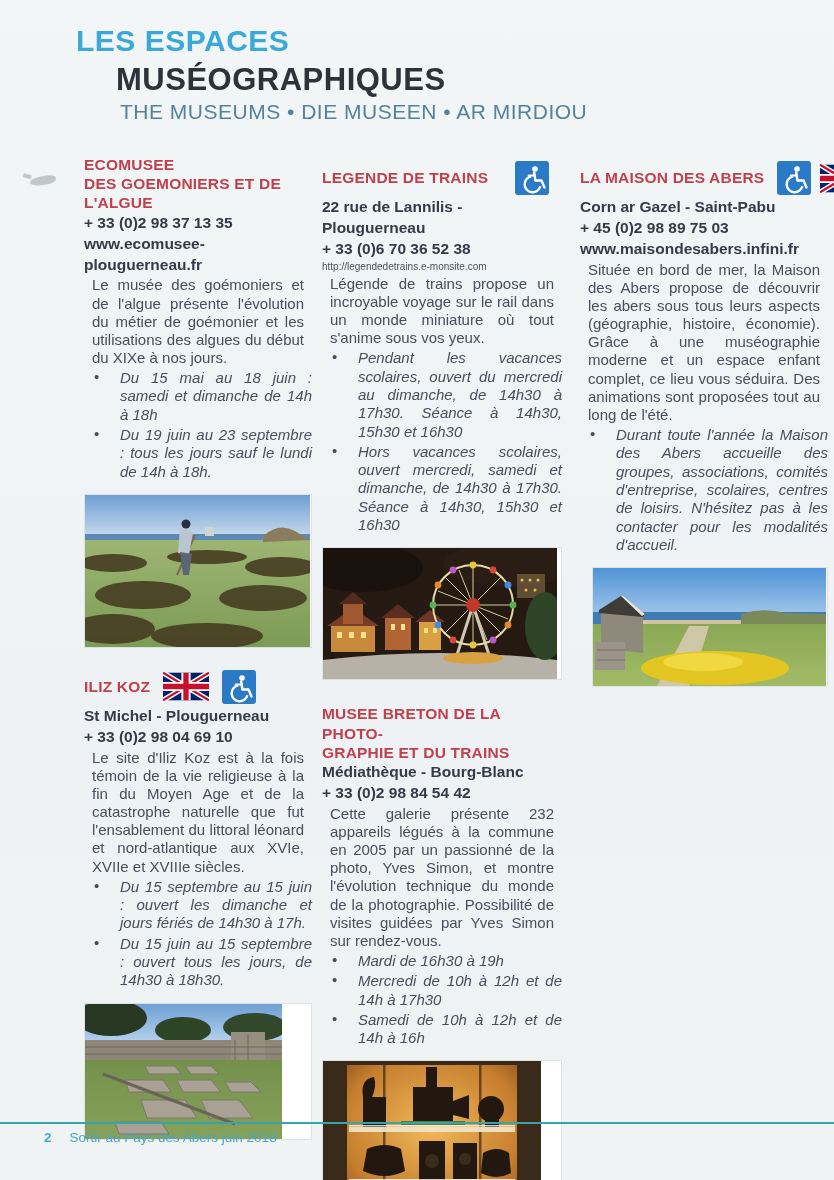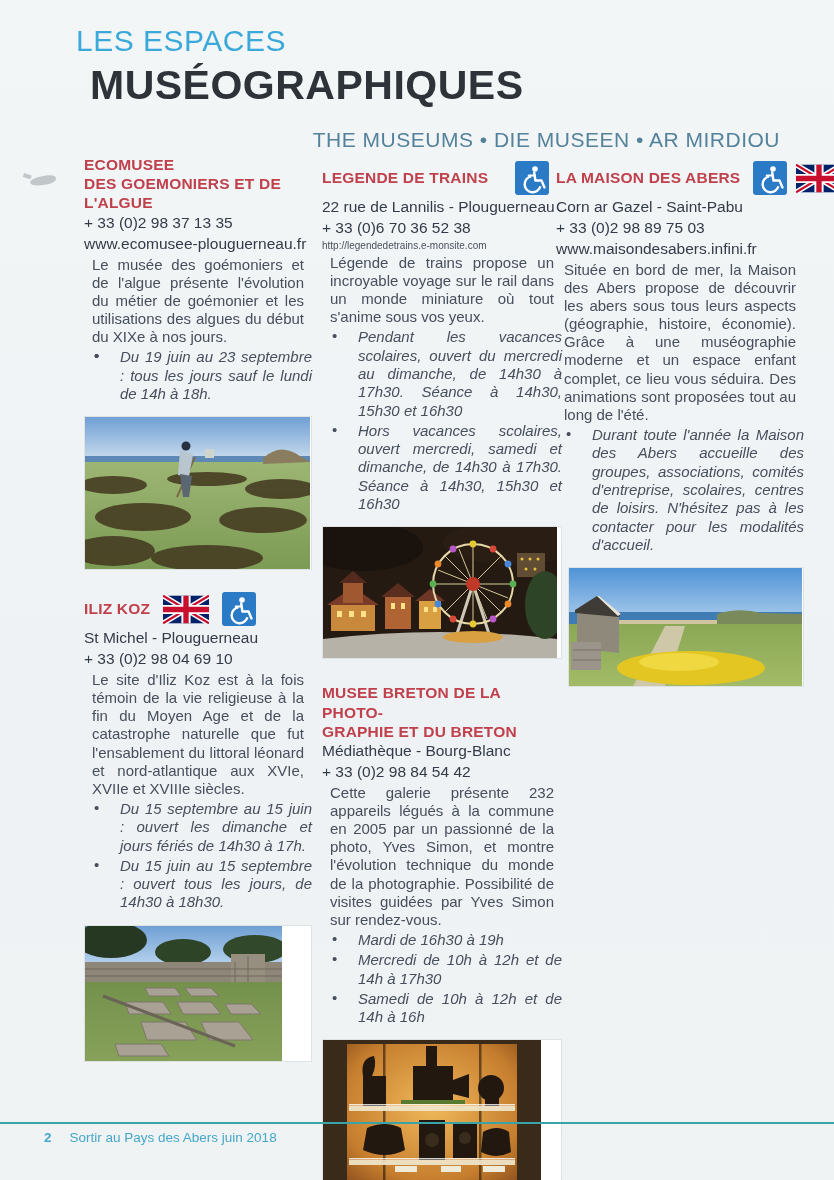--- a/index.html
+++ b/index.html
@@ -1,46 +1,46 @@
 <!DOCTYPE html>
 <html><head>
 <meta charset="utf-8">
 <style>
   html,body{margin:0;padding:0;}
   body{width:834px;height:1180px;background:#e9edef;font-family:"Liberation Sans",sans-serif;}
   .page{position:relative;width:834px;height:1180px;background:linear-gradient(180deg,#f2f6f7 0%,#eef2f4 60%,#eff3f4 100%);overflow:hidden;}
 
   
-  .title1{position:absolute;left:76px;top:24px;font-size:30px;font-weight:normal;color:#3aa9da;letter-spacing:.5px;}
-  .title2{position:absolute;left:90px;top:62px;font-size:41px;font-weight:bold;color:#2d3338;letter-spacing:.5px;}
-  .subtitle{position:absolute;left:120px;top:128px;width:660px;text-align:right;font-size:21px;color:#55829b;letter-spacing:.5px;}
+  .title1{position:absolute;left:76px;top:24px;font-size:30px;font-weight:bold;color:#3aa9da;letter-spacing:.5px;}
+  .title2{position:absolute;left:116px;top:62px;font-size:31px;font-weight:bold;color:#2d3338;letter-spacing:.5px;}
+  .subtitle{position:absolute;left:120px;top:100px;width:660px;text-align:left;font-size:21px;color:#55829b;letter-spacing:.5px;}
 
   .smudge{position:absolute;left:30px;top:176px;width:26px;height:9px;background:#9aa0a6;border-radius:60% 40% 50% 50%;opacity:.55;transform:rotate(-8deg);}
   .smudge:after{content:"";position:absolute;left:-6px;top:-4px;width:8px;height:4px;background:#9aa0a6;transform:rotate(25deg);}
 
   
   .col{position:absolute;top:155px;}
   #col1{left:84px;width:228px;}
   #col2{left:322px;width:240px;}
-  #col3{left:556px;width:248px;}
+  #col3{left:580px;width:248px;}
 
   section{display:block;}
   .pad-top{padding-top:6px;}
   .mt1{margin-top:22px;}
   .mt2{margin-top:24px;}
 
   .sec-title{margin:0;color:#c0404c;font-weight:bold;font-size:15.5px;line-height:1.24;letter-spacing:.2px;}
   .sec-title .tline{display:block;}
   .title-row{display:flex;align-items:center;gap:13px;margin-bottom:2px;}
   .title-row .sec-title{flex:0 0 auto;}
   .icons-right{margin-left:auto;display:flex;align-items:center;gap:9px;}
   .wc-icon{width:34px;height:34px;display:inline-block;line-height:0;}
   .flag-icon{width:46px;height:29px;display:inline-block;line-height:0;}
 
-  .addr{font-weight:normal;color:#343b48;font-size:15.5px;line-height:1.35;}
+  .addr{font-weight:bold;color:#343b48;font-size:15.5px;line-height:1.35;}
   .url-light{font-weight:normal;color:#4a515c;font-size:10px;line-height:1.4;}
   .body{margin:1px 8px 2px;text-align:justify;font-size:15px;line-height:1.21;color:#474e5c;}
   .bullets{list-style:none;margin:1px 0 0;padding:0;}
   .bullets li{position:relative;padding-left:36px;text-align:justify;font-style:italic;font-size:15px;line-height:1.22;color:#474e5c;margin-bottom:2px;}
   .bullets .dot{position:absolute;left:10px;top:-1px;font-style:normal;}
 
   figure.photo{margin:13px 0 0;padding:0;line-height:0;border:1px solid #dde2e4;background:#fff;}
   figure.photo svg{display:block;}
   .ph-offset{margin-left:17px;}
 
@@ -63,21 +63,21 @@
 
     <section>
       <h3 class="sec-title">
         <span class="tline">ECOMUSEE</span>
         <span class="tline">DES GOEMONIERS ET DE L'ALGUE</span>
       </h3>
       <div class="addr">+ 33 (0)2 98 37 13 35</div>
       <div class="addr">www.ecomusee-plouguerneau.fr</div>
       <p class="body">Le musée des goémoniers et de l'algue présente l'évolution du métier de goémonier et les utilisations des algues du début du XIXe à nos jours.</p>
       <ul class="bullets">
-        <li><span class="dot">•</span></li>
+        <li><span class="dot">•</span><span>Du 15 mai au 18 juin : samedi et dimanche de 14h à 18h</span></li>
         <li><span class="dot">•</span><span>Du 19 juin au 23 septembre : tous les jours sauf le lundi de 14h à 18h.</span></li>
       </ul>
       <figure class="photo">
         <svg width="225" height="152" viewBox="0 0 225 152">
           <defs>
             <linearGradient id="p1sky" x1="0" y1="0" x2="0" y2="1">
                 <stop offset="0" stop-color="#6f9fd4"></stop>
                 <stop offset="1" stop-color="#cfe0ef"></stop>
               </linearGradient>
             <linearGradient id="p1g" x1="0" y1="0" x2="0" y2="1">
@@ -266,21 +266,21 @@
               <circle cx="115" cy="37" r="3.4" fill="#e88828"></circle>
               <circle cx="130" cy="22" r="3.4" fill="#b858c8"></circle>
           </g>
         </svg>
       </figure>
     </section>
 
     <section class="mt2">
       <h3 class="sec-title">
         <span class="tline">MUSEE BRETON DE LA PHOTO-</span>
-        <span class="tline">GRAPHIE ET DU BRETON</span>
+        <span class="tline">GRAPHIE ET DU TRAINS</span>
       </h3>
       <div class="addr">Médiathèque - Bourg-Blanc</div>
       <div class="addr">+ 33 (0)2 98 84 54 42</div>
       <p class="body">Cette galerie présente 232 appareils légués à la commune en 2005 par un passionné de la photo, Yves Simon, et montre l'évolution technique du monde de la photographie. Possibilité de visites guidées par Yves Simon sur rendez-vous.</p>
       <ul class="bullets">
         <li><span class="dot">•</span><span>Mardi de 16h30 à 19h</span></li>
         <li><span class="dot">•</span><span>Mercredi de 10h à 12h et de 14h à 17h30</span></li>
         <li><span class="dot">•</span><span>Samedi de 10h à 12h et de 14h à 16h</span></li>
       </ul>
       <figure class="photo">
@@ -347,21 +347,21 @@
               <rect width="60" height="36" fill="#012169"></rect>
               <path d="M0,0 L60,36 M60,0 L0,36" stroke="#fff" stroke-width="7"></path>
               <path d="M0,0 L60,36 M60,0 L0,36" stroke="#C8102E" stroke-width="3"></path>
               <path d="M30,0 V36 M0,18 H60" stroke="#fff" stroke-width="12"></path>
               <path d="M30,0 V36 M0,18 H60" stroke="#C8102E" stroke-width="7"></path>
             </svg>
           </span>
         </span>
       </div>
       <div class="addr">Corn ar Gazel - Saint-Pabu</div>
-      <div class="addr">+ 33 (0)2 98 89 75 03</div>
+      <div class="addr">+ 45 (0)2 98 89 75 03</div>
       <div class="addr">www.maisondesabers.infini.fr</div>
       <p class="body">Située en bord de mer, la Maison des Abers propose de découvrir les abers sous tous leurs aspects (géographie, histoire, économie). Grâce à une muséographie moderne et un espace enfant complet, ce lieu vous séduira. Des animations sont proposées tout au long de l'été.</p>
       <ul class="bullets">
         <li><span class="dot">•</span><span>Durant toute l'année la Maison des Abers accueille des groupes, associations, comités d'entreprise, scolaires, centres de loisirs. N'hésitez pas à les contacter pour les modalités d'accueil.</span></li>
       </ul>
       <figure class="photo ph-offset" style="margin-left:12px;">
         <svg width="233" height="118" viewBox="0 0 233 118">
           <defs>
             <linearGradient id="p3sky" x1="0" y1="0" x2="0" y2="1">
                 <stop offset="0" stop-color="#4f93d6"></stop>

